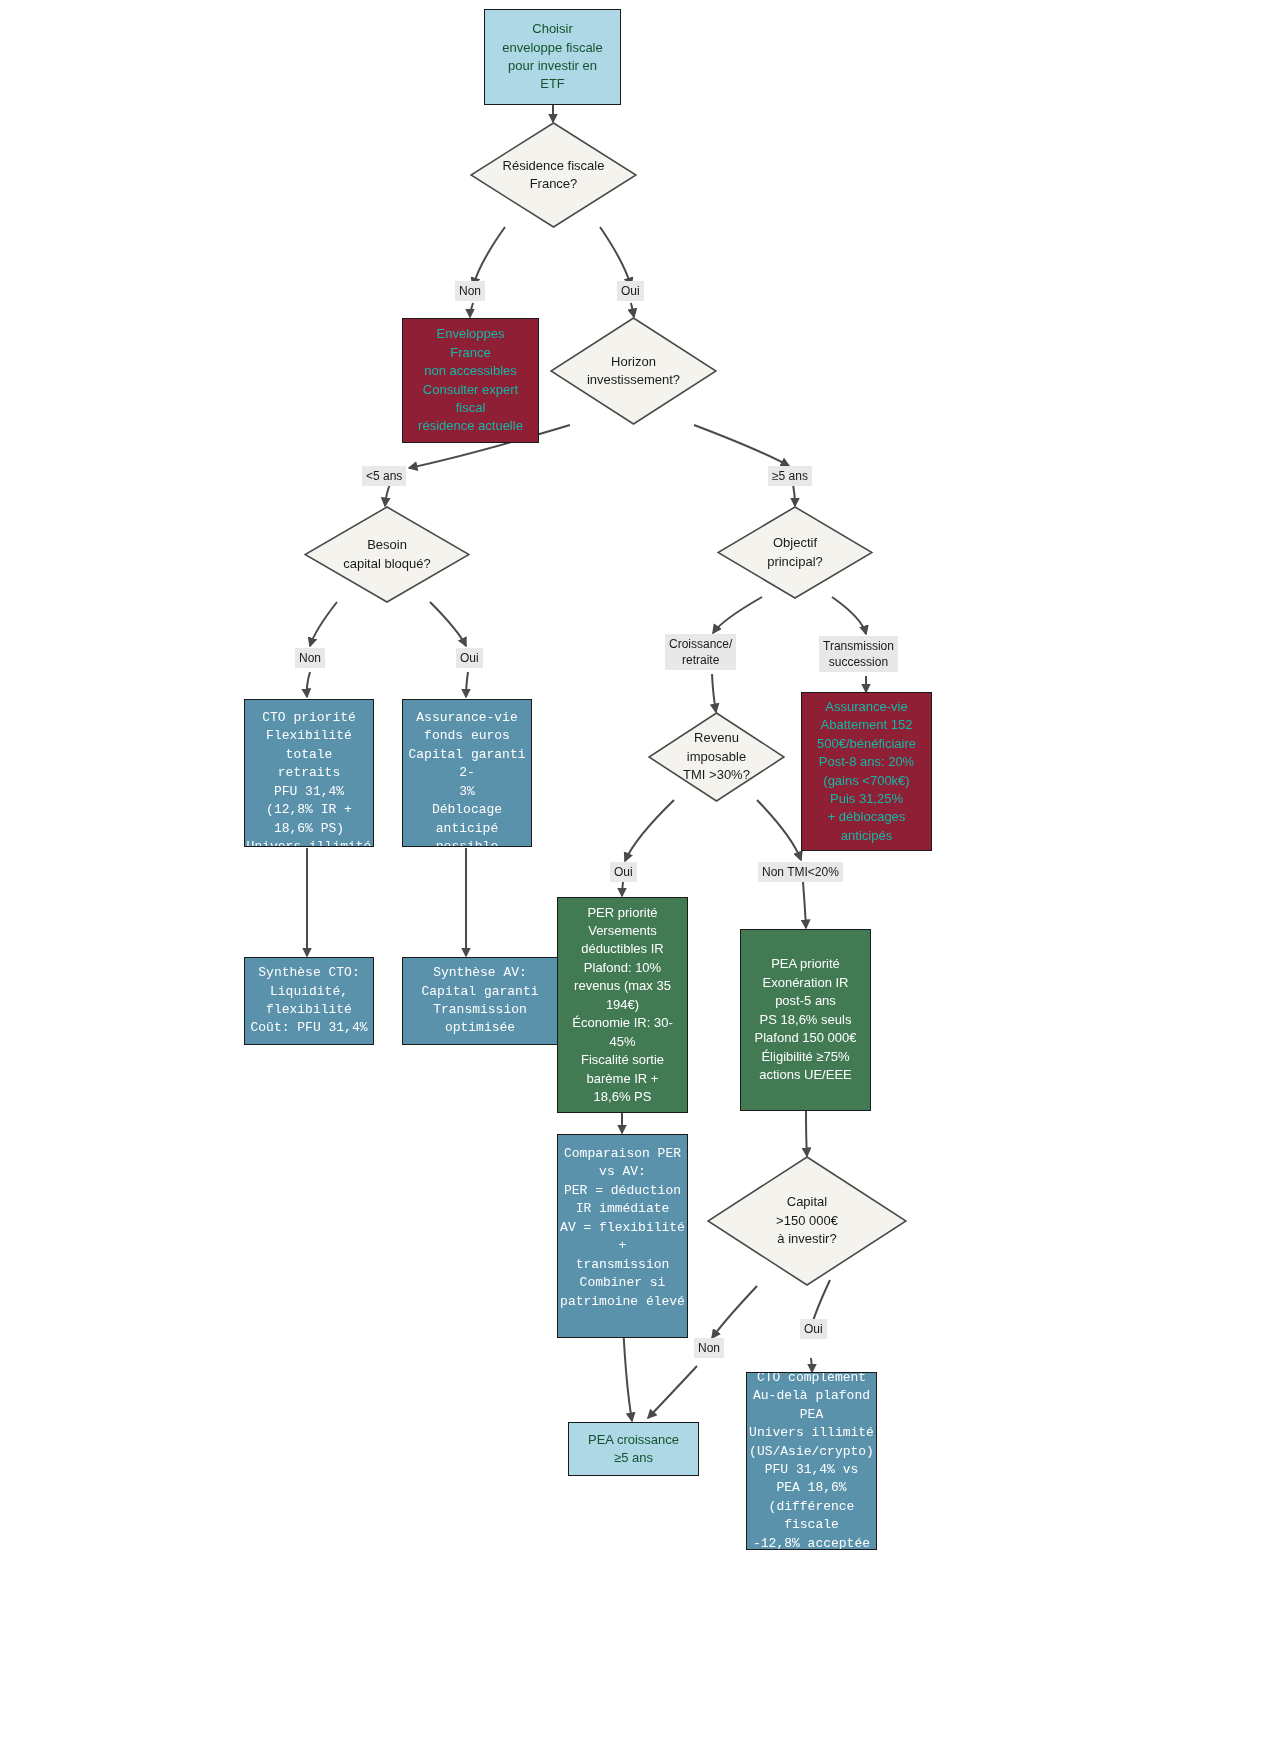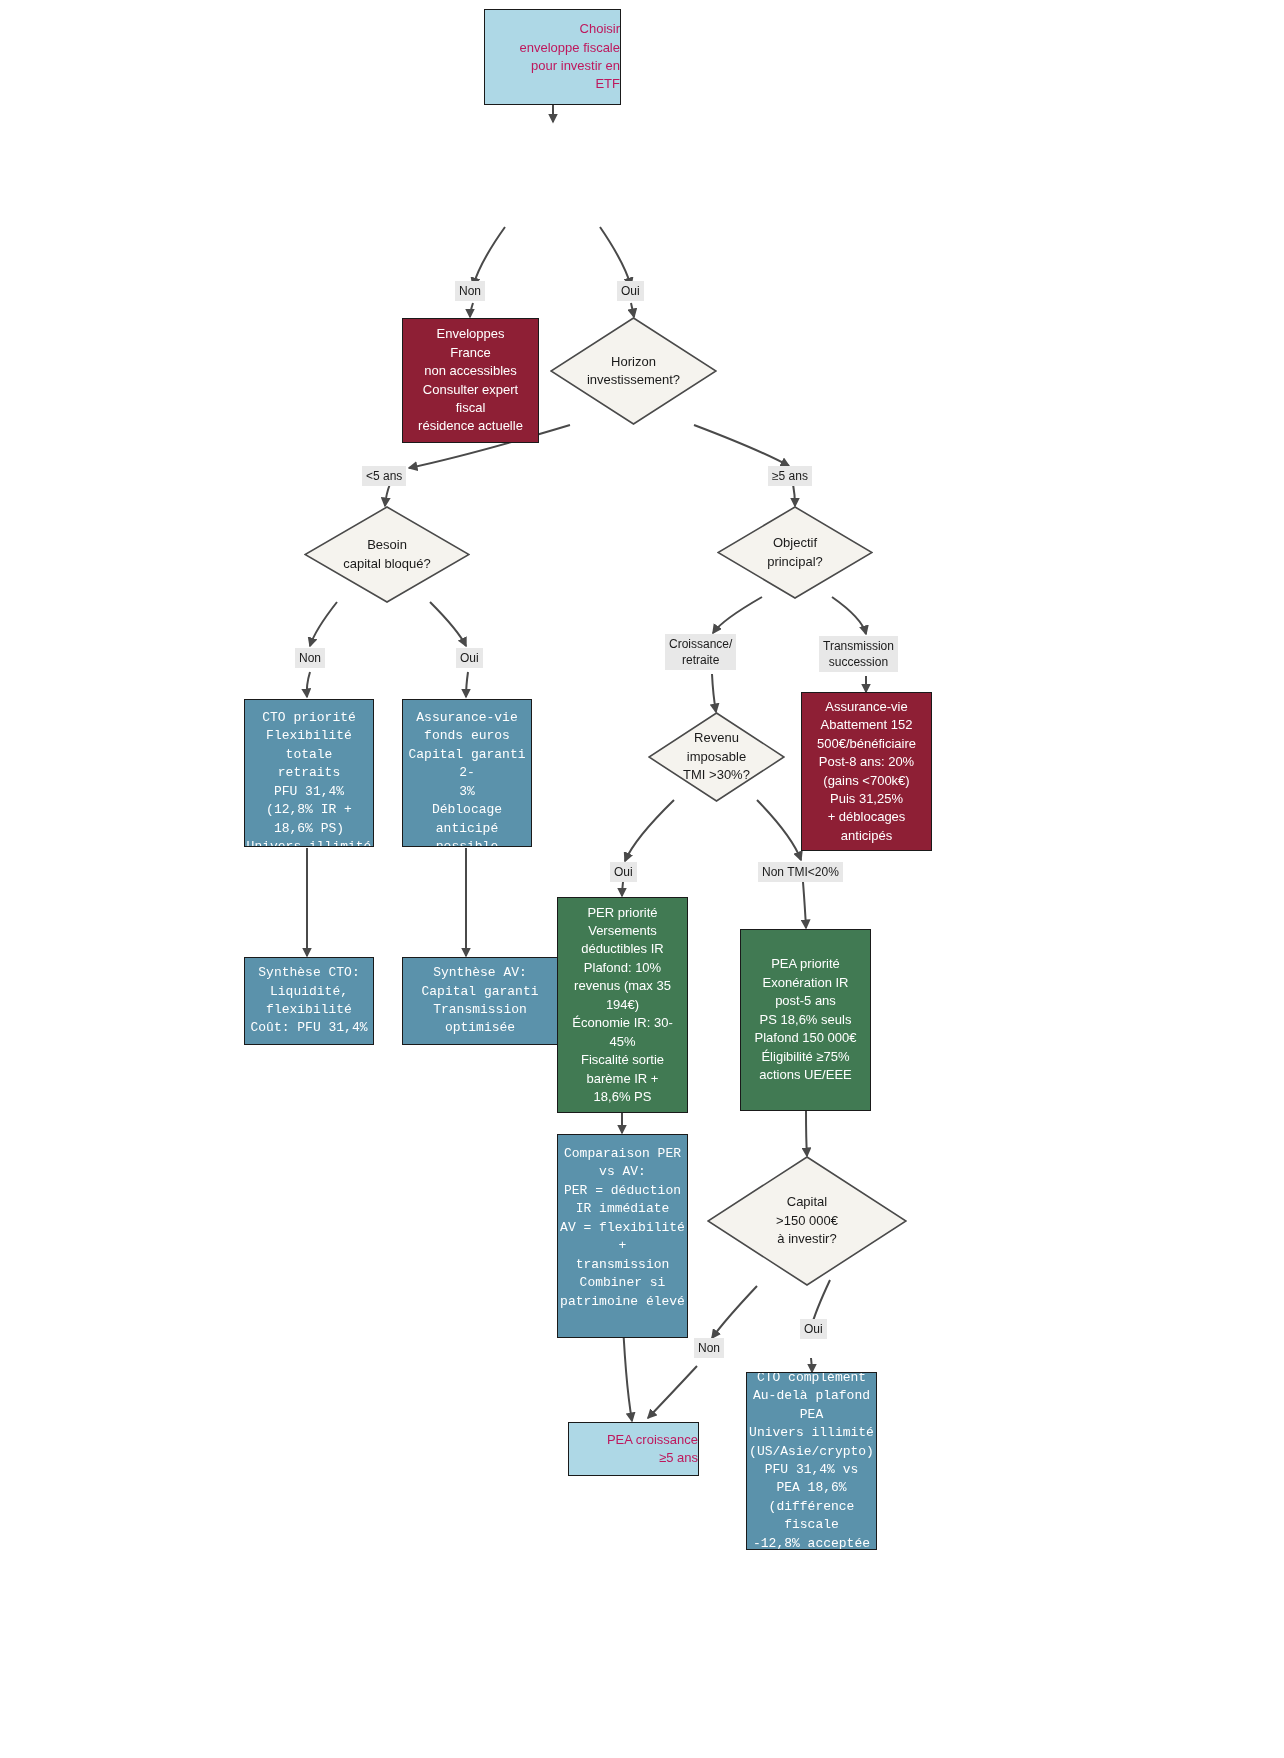--- a/index.html
+++ b/index.html
@@ -38,35 +38,34 @@
   .node .txt {
     width: 100%;
     white-space: pre-line;
   }
   
   .rect {
     border: 1.6px solid #1a1a1a;
   }
   .fill-lightblue {
     background: #aed8e6;
-    color: #be185d;
-    text-align: right;
+    color: #14532d;
   }
   .fill-steelblue {
     background: #5b92ab;
     color: #ffffff;
     font-family: Liberation Mono, monospace;
   }
   .fill-green {
     background: #417a53;
     color: #ffffff;
   }
   .fill-red {
     background: #8e1f35;
-    color: #ffffff;
+    color: #14b8a6;
   }
   
   .diamond-wrap {
     position: absolute;
   }
   .diamond-shape {
     position: absolute;
     left: 0; top: 0;
     width: 100%; height: 100%;
   }
@@ -156,20 +155,27 @@
     </g>
   </svg>
 
   <div class="node rect fill-lightblue" style="left:484px; top:9px; width:137px; height:96px; font-size:13px;">
     <span class="txt">Choisir
 enveloppe fiscale
 pour investir en
 ETF</span>
   </div>
 
+  <div class="diamond-wrap" style="left:470px; top:122px; width:167px; height:106px;">
+    <svg class="diamond-shape" viewBox="0 0 167 106" preserveAspectRatio="none">
+      <polygon points="83.5,1 166,53 83.5,105 1,53" fill="#f5f3ee" stroke="#4a4a4a" stroke-width="1.6"></polygon>
+    </svg>
+    <div class="diamond-label" style="font-size:13px;">Résidence fiscale
+France?</div>
+  </div>
 
   <div class="edge-label" style="left:455px; top:281px; font-size:12px;"><span>Non</span></div>
 
   <div class="edge-label" style="left:617px; top:281px; font-size:12px;"><span>Oui</span></div>
 
   <div class="node rect fill-red" style="left:402px; top:318px; width:137px; height:125px; font-size:13px;">
     <span class="txt">Enveloppes
 France
 non accessibles
 Consulter expert

